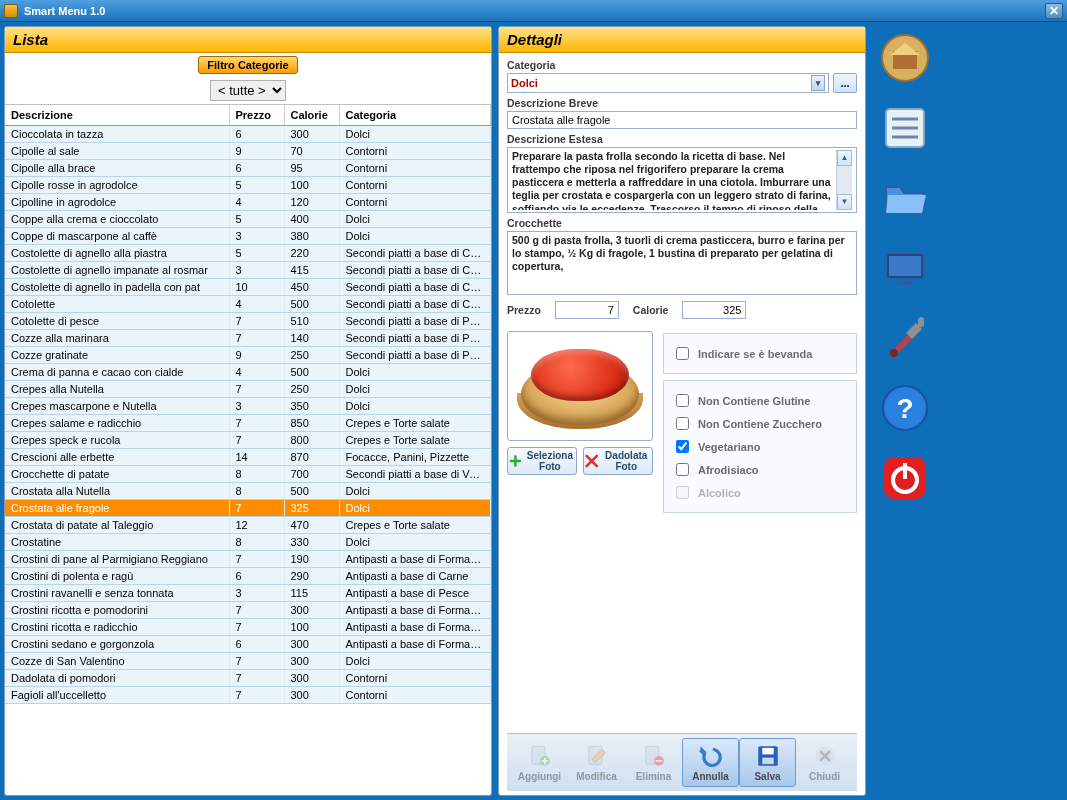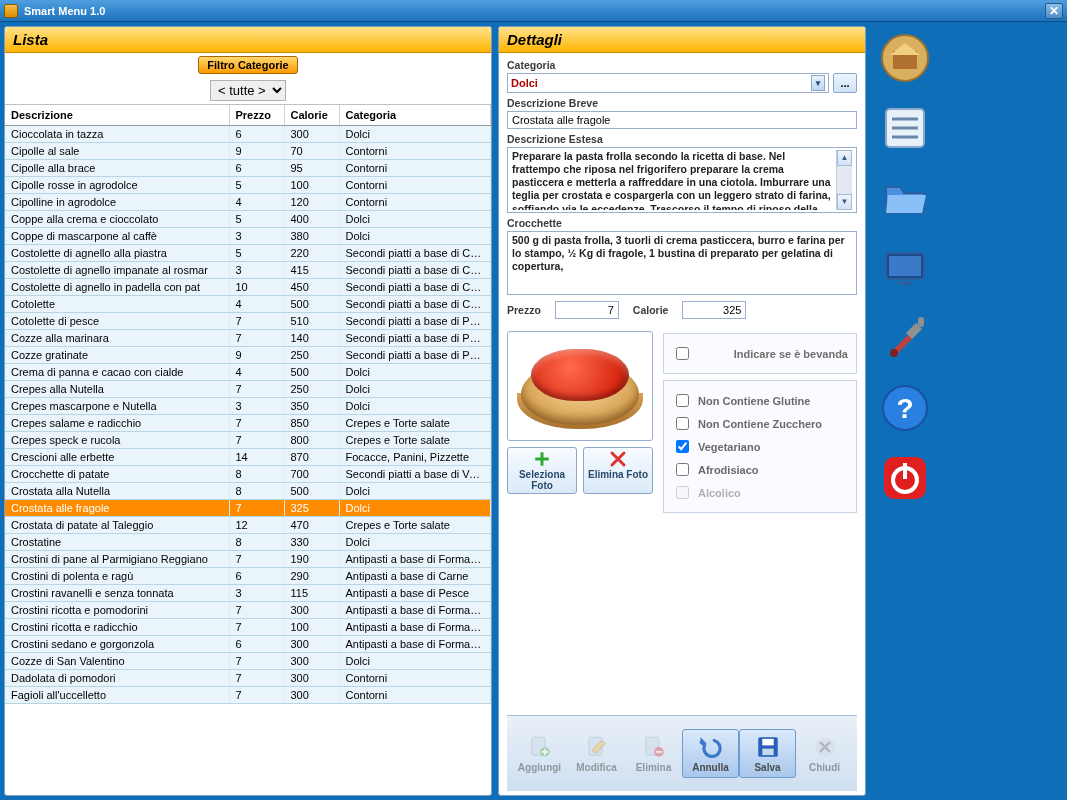--- a/index.html
+++ b/index.html
@@ -266,41 +266,41 @@
   .photo-btn {
     flex:1;
     background:linear-gradient(to bottom,#f7fbff,#dbe9f8);
     border:1px solid #8aa7cb;
     border-radius:3px;
     padding:2px 0;
     font-size:10px;
     font-weight:bold;
     color:#2a4a6a;
     cursor:pointer;
-    display:flex;flex-direction:column;align-items:center;
+    display:flex;flex-direction:row;align-items:center;
     gap:1px;
   }
   .photo-btn svg { width:20px;height:18px;}
   .flags-col { flex:1; display:flex;flex-direction:column;gap:6px; padding-top:2px; }
   .flag-group {
     border:1px solid #c6d4e6;
     padding:6px 8px;
     background:#f9fbfe;
   }
   .flag { display:flex;align-items:center;gap:6px;font-size:11px;font-weight:bold;color:#6a6a6a; margin:4px 0;}
-  .flag.bev { color:#6f6f6f;justify-content:space-between;}
+  .flag.bev { color:#6f6f6f;}
   .flag input[type=checkbox]{ width:13px;height:13px;}
   .flag.disabled { color:#b0b0b0;}
   
   .bottom-bar {
     margin-top:auto;
     display:flex;
     justify-content:flex-end;
     gap:0;
-    padding:13px 4px;
+    padding:4px 4px;
     background:linear-gradient(to bottom,#e9f0f8,#cfdff0);
     border-top:1px solid #a8c1dc;
   }
   .tb-btn {
     width:60px;
     display:flex;flex-direction:column;align-items:center;
     gap:2px;
     padding:4px 0;
     font-size:10px;font-weight:bold;color:#4a4a4a;
     cursor:pointer;
@@ -633,21 +633,21 @@
                 <svg viewBox="0 0 24 24">
                     <rect x="10" y="3" width="4" height="18" fill="#2eab2e"></rect>
                     <rect x="3" y="10" width="18" height="4" fill="#2eab2e"></rect>
                   </svg>
                 <span>Seleziona Foto</span>
               </button>
               <button class="photo-btn">
                 <svg viewBox="0 0 24 24">
                     <path d="M4 4 L20 20 M20 4 L4 20" stroke="#d33" stroke-width="4" stroke-linecap="round"></path>
                   </svg>
-                <span>Elimina Foto</span>
+                <span>Dadolata Foto</span>
               </button>
             </div>
           </div>
           <div class="flags-col">
             <div class="flag-group">
               <label class="flag bev">
                 <input type="checkbox" style="">
                 <span>Indicare se è bevanda</span>
               </label>
             </div>

